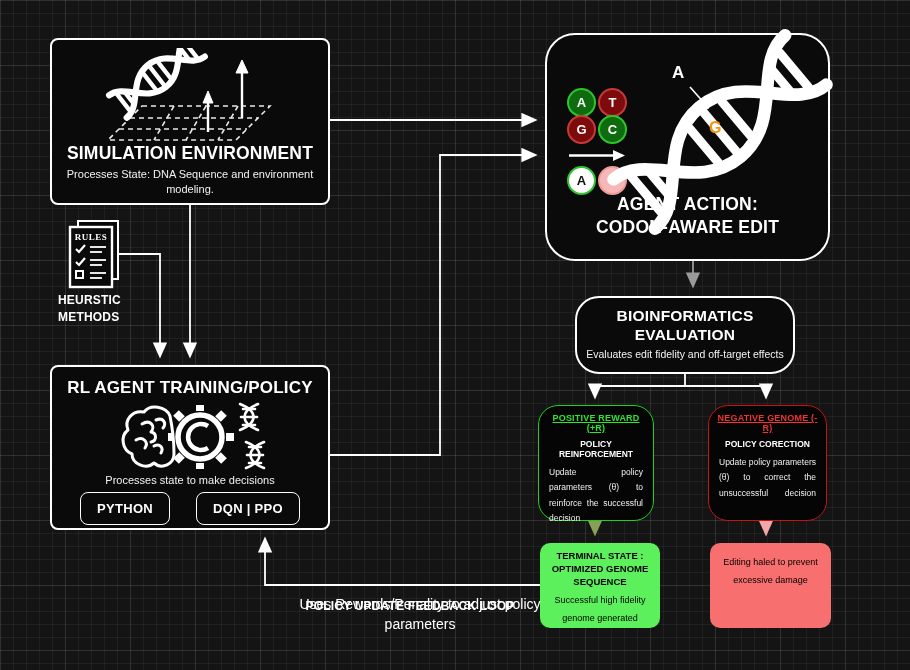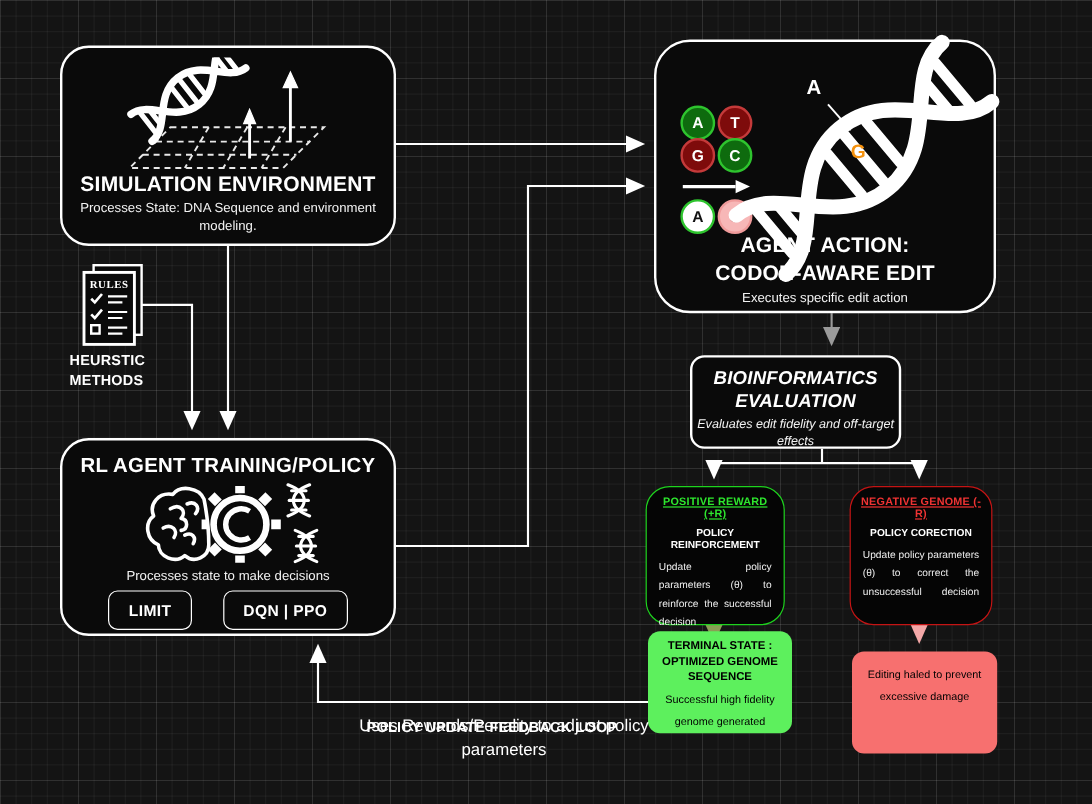--- a/index.html
+++ b/index.html
@@ -10,21 +10,21 @@
     background-color:#141414;
     background-image:
       linear-gradient(to right, rgba(255,255,255,0.05) 1px, transparent 1px),
       linear-gradient(to bottom, rgba(255,255,255,0.05) 1px, transparent 1px),
       linear-gradient(to right, rgba(255,255,255,0.07) 1px, transparent 1px),
       linear-gradient(to bottom, rgba(255,255,255,0.07) 1px, transparent 1px);
     background-size:13px 13px,13px 13px,65px 65px,65px 65px;
   }
   .connectors{position:absolute;left:0;top:0;pointer-events:none;}
   .node{position:absolute;background:#0a0a0a;border:2px solid #fff;}
-  .big{border-radius:24px;}
+  .big{border-radius:8px;}
   .ttl{font-weight:bold;font-size:17.5px;text-align:center;letter-spacing:.2px;}
   .sub{font-size:11px;text-align:center;line-height:1.35;color:#f2f2f2;}
 
   
   #sim-box{left:50px;top:38px;width:280px;height:167px;}
   #sim-icon{position:absolute;left:50px;top:8px;}
   #sim-title{position:absolute;left:0;right:0;top:103px;}
   #sim-sub{position:absolute;left:10px;right:10px;top:127px;}
 
   
@@ -54,38 +54,38 @@
   #base-arrow{position:absolute;left:20px;top:114px;}
   #action-helix{position:absolute;left:88px;top:62px;transform:rotate(-40deg) scale(1.4);transform-origin:50% 50%;}
   #pointer-label{position:absolute;left:125px;top:28px;font-weight:bold;font-size:17px;}
   #pointer-arrow{position:absolute;left:140px;top:50px;}
   #edited-base{position:absolute;left:162px;top:84px;font-weight:bold;font-size:16px;color:#f5920f;}
   #action-titles{position:absolute;left:0;right:0;top:158px;}
   #action-titles .ttl{line-height:1.3;}
   #action-sub{margin-top:3px;}
 
   
-  #bio-box{left:575px;top:296px;width:176px;height:78px;border-radius:12px;padding-top:8px;font-style:italic;}
+  #bio-box{left:575px;top:296px;width:220px;height:78px;border-radius:24px;padding-top:8px;}
   #bio-title{font-size:15.5px;line-height:1.25;}
   #bio-sub{margin-top:2px;font-size:10.5px;}
 
   
   .reward{position:absolute;width:116px;height:116px;background:#050505;border-radius:20px;padding:7px 8px 0 8px;}
   #pos-box{left:538px;top:405px;border:1.5px solid #1ed31e;}
   #neg-box{left:708px;top:405px;width:119px;border:1.5px solid #c41414;}
   .reward-title{font-weight:bold;font-size:9px;text-align:center;text-decoration:underline;letter-spacing:.2px;}
   #pos-box .reward-title{color:#2ee62e;}
   #neg-box .reward-title{color:#f03333;}
   .reward-sub{font-weight:bold;font-size:8.5px;text-align:center;color:#fff;margin-top:6px;}
   .reward-body{font-size:8.5px;color:#f0f0f0;margin-top:6px;line-height:1.8;
     text-align:justify;text-align-last:justify;padding:0 2px;}
 
   
   .terminal{position:absolute;width:120px;height:85px;border-radius:10px;color:#000;padding-top:7px;}
-  #term-green{left:540px;top:526px;background:#5df05d;}
+  #term-green{left:540px;top:543px;background:#5df05d;}
   #term-red{left:710px;top:543px;width:121px;background:#f7706f;}
   .terminal-title{font-weight:bold;font-size:9.5px;text-align:center;line-height:1.35;padding:0 6px;}
   .terminal-body{font-size:9px;text-align:center;line-height:2.0;margin-top:3px;padding:0 6px;}
 
   
   #feedback-title{position:absolute;left:280px;top:561px;width:260px;text-align:center;
     font-weight:bold;font-size:12px;letter-spacing:.2px;margin-top:38px;}
   #feedback-sub{position:absolute;left:295px;top:595px;width:250px;text-align:center;
     font-size:14px;line-height:1.4;}
 
@@ -219,21 +219,21 @@
           <path d="M4,2 C22,9 22,21 4,28"></path>
             <path d="M22,2 C4,9 4,21 22,28"></path>
           <path d="M7,7 h12"></path>
             <path d="M5,15 h16"></path>
             <path d="M7,23 h12"></path>
         </g>
       </g>
     </svg>
     <div class="sub" id="rl-sub">Processes state to make decisions</div>
     <div class="btn-row">
-      <button class="pill-btn">LIMIT</button>
+      <button class="pill-btn">PYTHON</button>
       <button class="pill-btn">DQN | PPO</button>
     </div>
   </div>
 
   <div class="node" id="action-box">
     <div class="base green" style="left:20px;top:53px;">
         <span>A</span>
       </div>
     <div class="base red" style="left:51px;top:53px;">
         <span>T</span>
@@ -273,21 +273,20 @@
     <div id="pointer-label">A</div>
     <svg id="pointer-arrow" width="28" height="30" viewBox="0 0 28 30">
       <path d="M3,2 L18,19" stroke="#fff" stroke-width="1.6" fill="none"></path>
       <path d="M22,24 L12,19 L19,12 Z" fill="#fff"></path>
     </svg>
     <div id="edited-base">G</div>
 
     <div id="action-titles">
       <div class="ttl">AGENT ACTION:</div>
       <div class="ttl">CODON-AWARE EDIT</div>
-      <div class="sub" id="action-sub">Executes specific edit action</div>
     </div>
   </div>
 
   <div class="node" id="bio-box">
     <div class="ttl" id="bio-title">BIOINFORMATICS EVALUATION</div>
     <div class="sub" id="bio-sub">Evaluates edit fidelity and off-target effects</div>
   </div>
 
   <div class="reward" id="pos-box">
     <div class="reward-title">POSITIVE REWARD (+R)</div>

